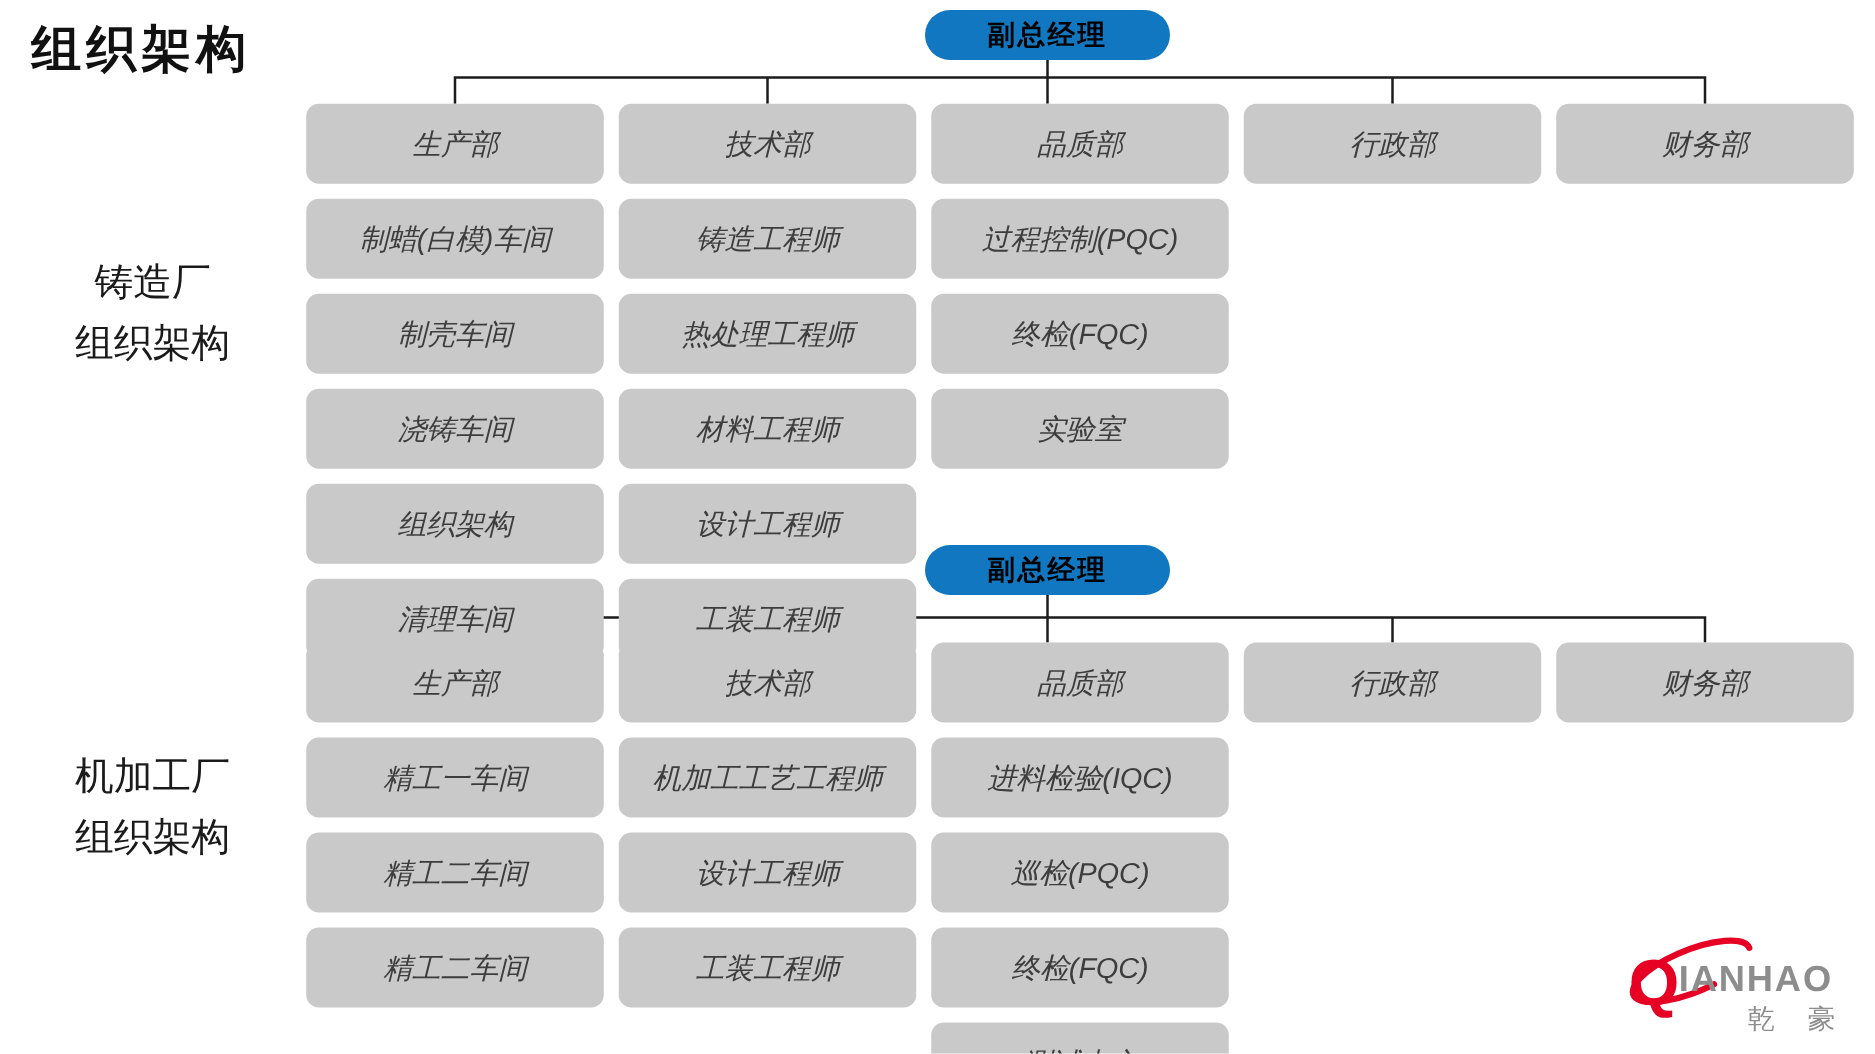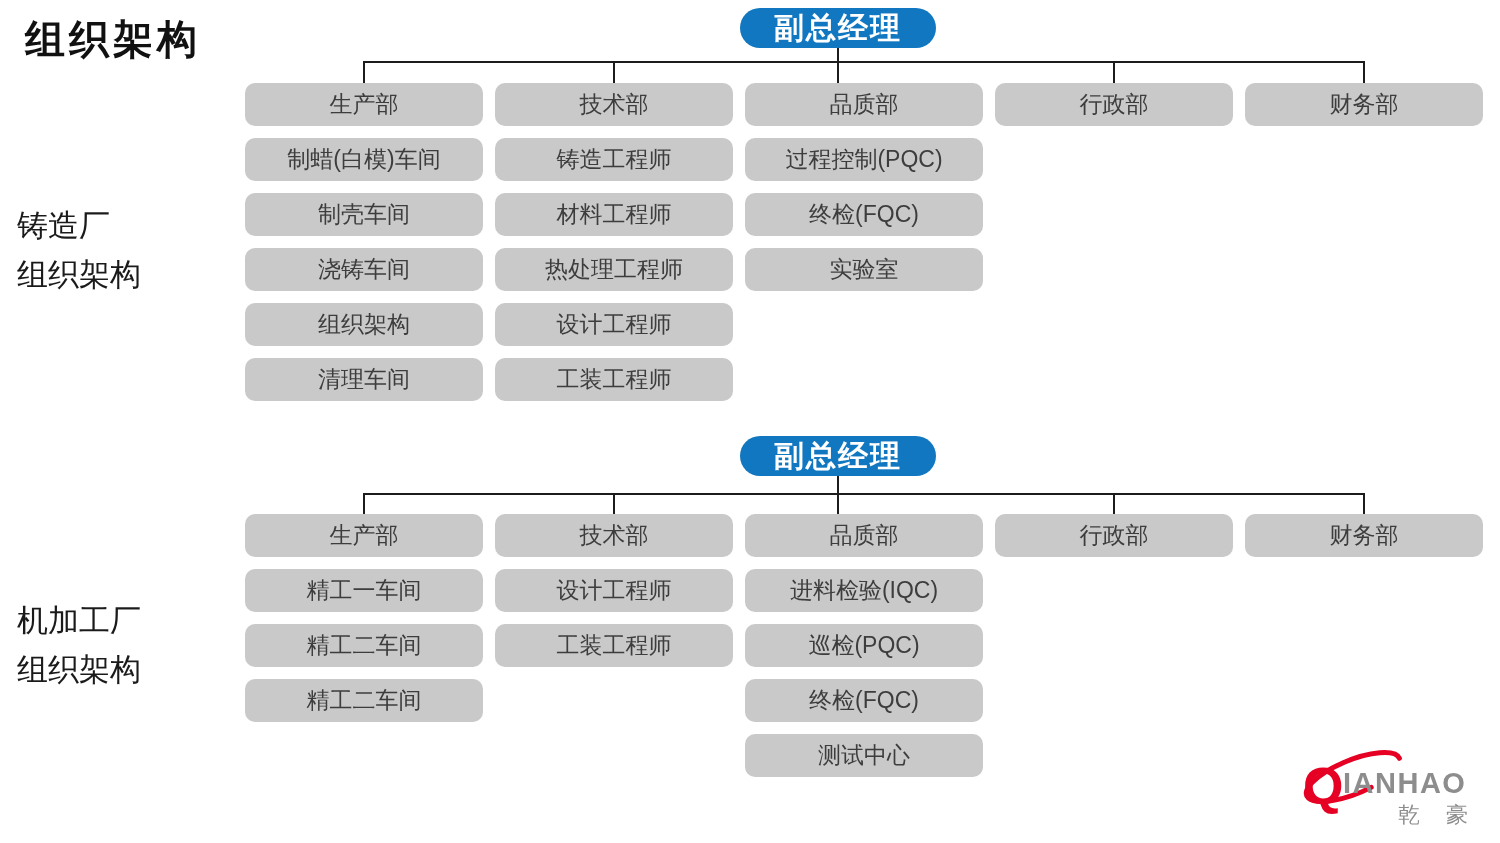--- a/index.html
+++ b/index.html
@@ -37,59 +37,61 @@
     font-size: 40px;
     font-weight: bold;
     letter-spacing: 4px;
     color: #111111;
     z-index: 3;
   }
   .side-label {
     position: absolute;
     left: 17px;
     width: 210px;
+    text-align: center;
     font-size: 31px;
     line-height: 49px;
     color: #1a1a1a;
     z-index: 3;
   }
   .pill {
     position: absolute;
     left: 740px;
     width: 196px;
     height: 40px;
     background: var(--pill_blue);
     border-radius: 22px;
-    color: #ffffff;
-    font-size: 30px;
+    color: #000000;
+    font-size: 22px;
     font-weight: bold;
     letter-spacing: 2px;
     display: flex;
     align-items: center;
     justify-content: center;
     z-index: 2;
   }
   .col {
     position: absolute;
     width: 238px;
     display: flex;
     flex-direction: column;
     z-index: 2;
   }
   .box {
-    height: 43px;
+    height: 64px;
     margin-bottom: 12px;
     background: var(--box_gray);
     border-radius: 10px;
     display: flex;
     align-items: center;
     justify-content: center;
     font-size: 23px;
     color: var(--box_text);
     white-space: nowrap;
+    font-style: italic;
   }
   .logo {
     position: absolute;
     left: 1293px;
     top: 746px;
     z-index: 3;
   }
   .logo .brand-text { font-family: "Liberation Sans", sans-serif; font-weight: bold; }
 </style>
 </head>
@@ -121,22 +123,22 @@
     <div class="box">制蜡(白模)车间</div>
     <div class="box">制壳车间</div>
     <div class="box">浇铸车间</div>
     <div class="box">组织架构</div>
     <div class="box">清理车间</div>
   </div>
 
   <div class="col" style="left:495px; top:83px">
     <div class="box">技术部</div>
     <div class="box">铸造工程师</div>
+    <div class="box">热处理工程师</div>
     <div class="box">材料工程师</div>
-    <div class="box">热处理工程师</div>
     <div class="box">设计工程师</div>
     <div class="box">工装工程师</div>
   </div>
 
   <div class="col" style="left:745px; top:83px">
     <div class="box">品质部</div>
     <div class="box">过程控制(PQC)</div>
     <div class="box">终检(FQC)</div>
     <div class="box">实验室</div>
   </div>
@@ -153,20 +155,21 @@
 
   <div class="col" style="left:245px; top:514px">
     <div class="box">生产部</div>
     <div class="box">精工一车间</div>
     <div class="box">精工二车间</div>
     <div class="box">精工二车间</div>
   </div>
 
   <div class="col" style="left:495px; top:514px">
     <div class="box">技术部</div>
+    <div class="box">机加工工艺工程师</div>
     <div class="box">设计工程师</div>
     <div class="box">工装工程师</div>
   </div>
 
   <div class="col" style="left:745px; top:514px">
     <div class="box">品质部</div>
     <div class="box">进料检验(IQC)</div>
     <div class="box">巡检(PQC)</div>
     <div class="box">终检(FQC)</div>
     <div class="box">测试中心</div>

